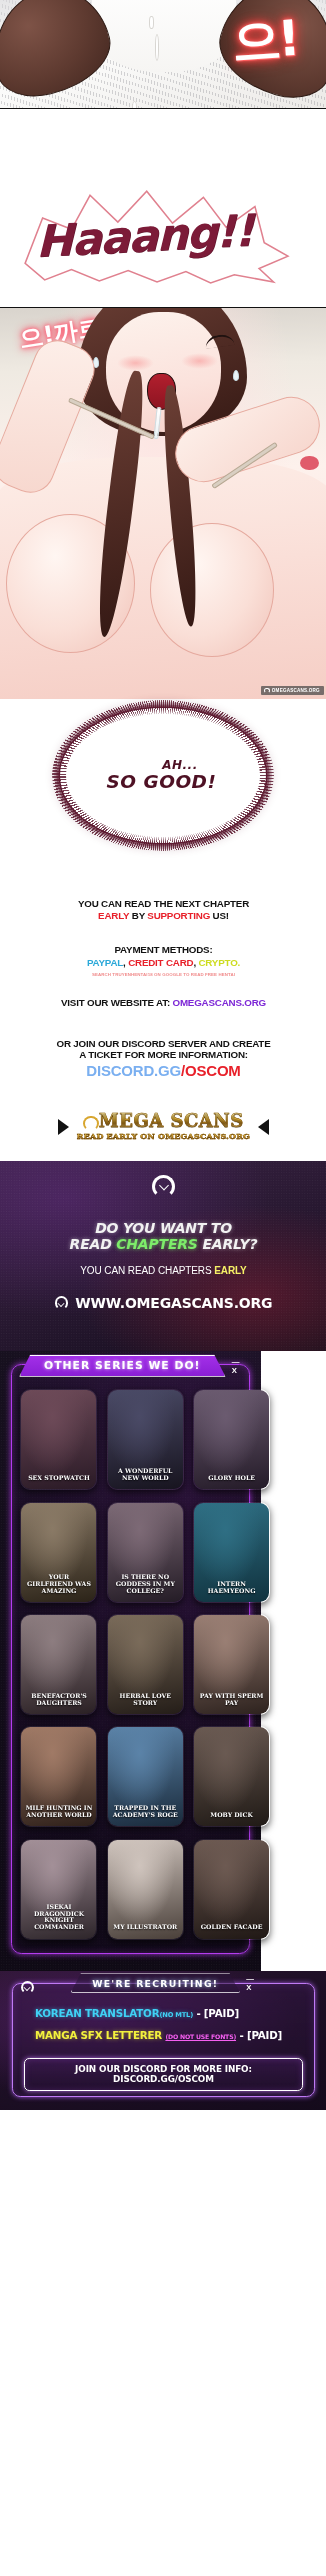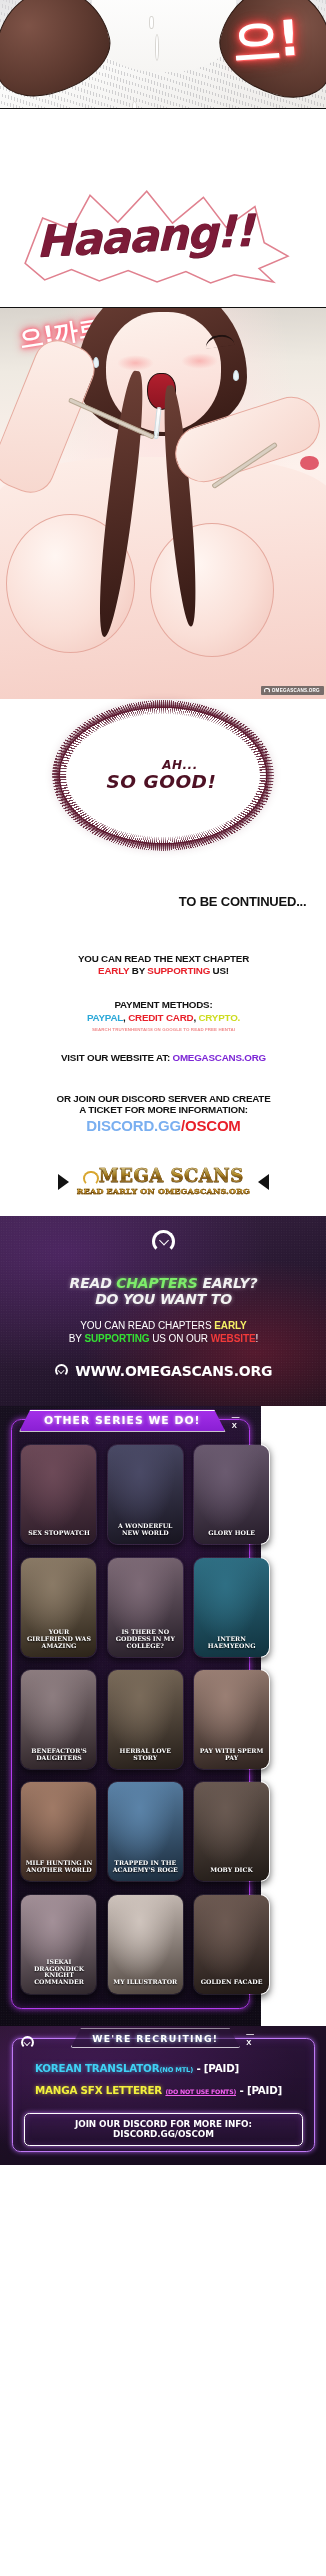--- a/index.html
+++ b/index.html
@@ -485,21 +485,20 @@
     <div class="radial-bubble">
       <div class="bubble-text">
         <span class="l1">AH...</span>
         <span class="l2">SO GOOD!</span>
       </div>
     </div>
   </div>
 
   <div id="credits">
 
-    <div class="tbc">TO BE CONTINUED...</div>
 
     <div class="credit-line" id="support-line">
       <div>YOU CAN READ THE NEXT CHAPTER</div>
       <div>
         <span class="c-red">EARLY</span><span> BY </span><span class="c-red">SUPPORTING</span><span> US!</span>
       </div>
     </div>
 
     <div class="credit-line" id="pay-head">PAYMENT METHODS:</div>
 
@@ -535,27 +534,26 @@
     </div>
   </div>
 
   <div id="promo">
     <div class="promo-inner">
       <div id="promo-logo-row">
         <div class="omega-mark"></div>
       </div>
 
       <div class="promo-h">
+        <div>DO YOU WANT TO</div>
         <div><span>READ </span><span class="chapters-hl">CHAPTERS</span><span> EARLY?</span></div>
-        <div>DO YOU WANT TO</div>
       </div>
 
       <div class="promo-sub">
         <div><span>YOU CAN READ CHAPTERS </span><span class="hl-yellow">EARLY</span></div>
-        <div><span>BY </span><span class="hl-green">SUPPORTING</span><span> US ON OUR </span><span class="hl-red">WEBSITE</span><span>!</span></div>
       </div>
 
       <div id="promo-url-row">
         <div class="omega-mark-sm"></div>
         <div id="promo-url">WWW.OMEGASCANS.ORG</div>
       </div>
     </div>
   </div>
 
   <div id="series-section">

